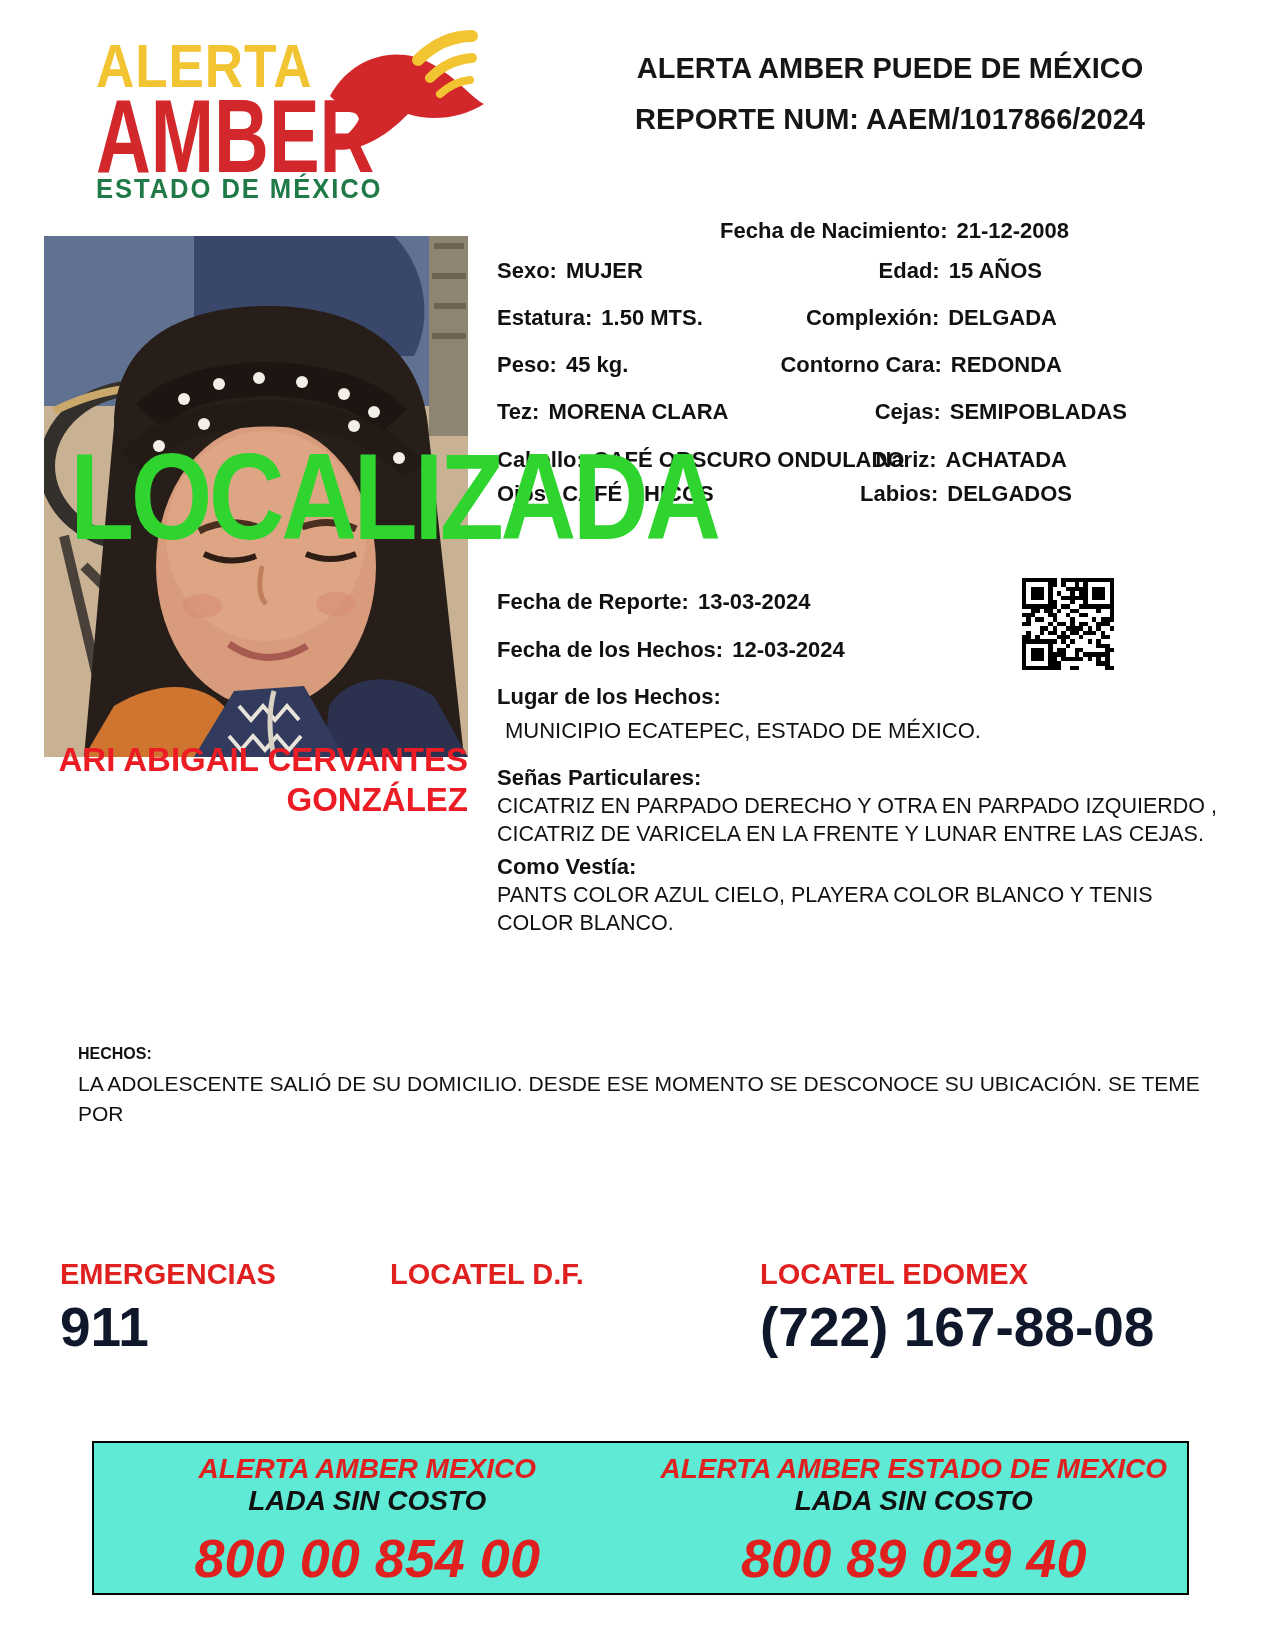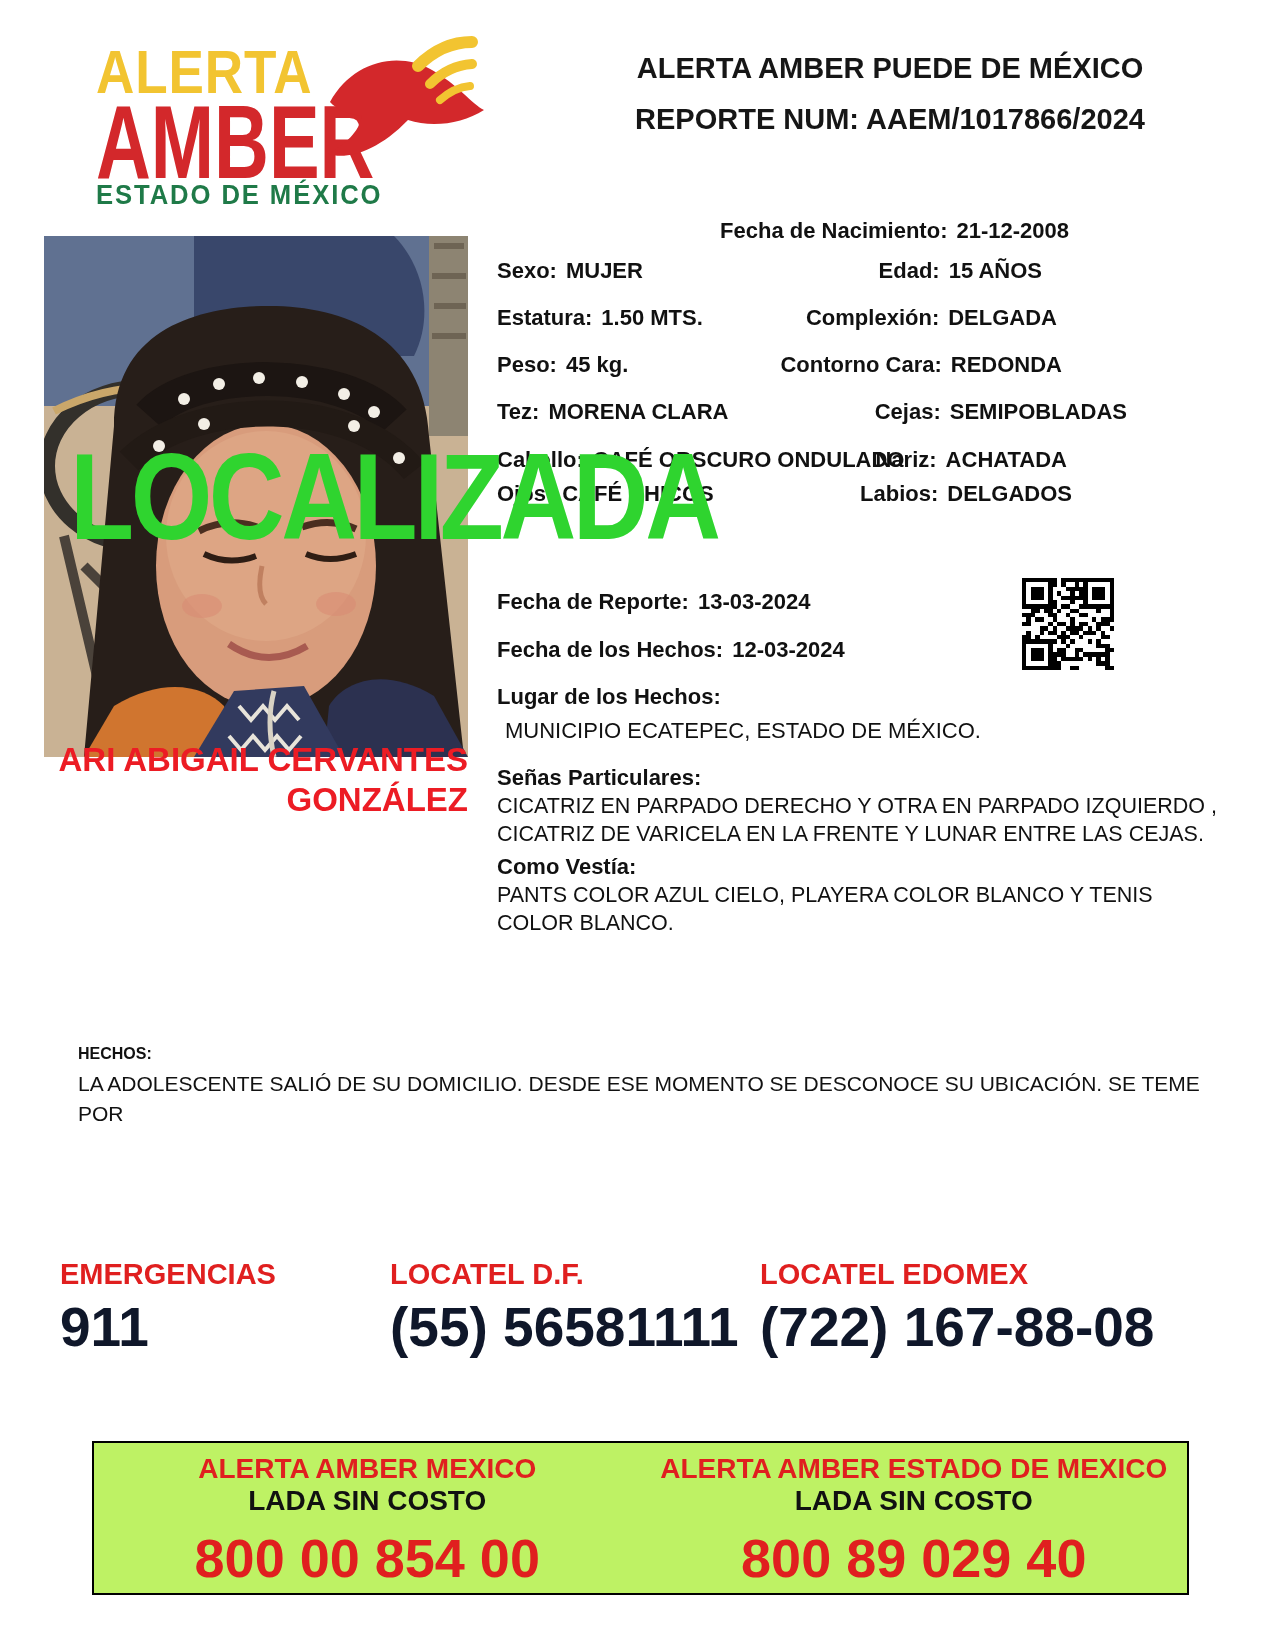--- a/index.html
+++ b/index.html
@@ -3,21 +3,21 @@
 <meta charset="utf-8">
 <style>
   html,body{margin:0;padding:0;}
   body{
     width:1275px;height:1650px;position:relative;background:#ffffff;
     font-family:"Liberation Sans", sans-serif;color:#111;overflow:hidden;
   }
   .abs{position:absolute;}
 
   
-  #logo{left:90px;top:36px;width:390px;height:180px;}
+  #logo{left:90px;top:30px;width:390px;height:180px;}
   .logo-word{position:absolute;left:6px;line-height:1;font-weight:bold;white-space:nowrap;transform-origin:left top;}
   #logo-alerta{top:6px;font-size:61px;color:#F2C431;transform:scaleX(.87);letter-spacing:1px;}
   #logo-amber{top:54px;font-size:104px;color:#D3282B;transform:scaleX(.73);letter-spacing:0px;}
   #logo-estado{top:146px;font-size:27px;color:#1F7A48;transform:scaleX(.95);letter-spacing:2px;}
   #logo-swoosh{left:232px;top:-4px;width:165px;height:160px;}
 
   
   #header{left:560px;top:52px;width:660px;text-align:center;}
   #header .h-line{font-weight:bold;font-size:29px;color:#161616;white-space:nowrap;}
   #header .h-line + .h-line{margin-top:18px;}
@@ -57,21 +57,21 @@
   
   .contact-col{position:absolute;top:1258px;text-align:left;}
   #contact-0{left:60px;width:300px;}
   #contact-1{left:390px;width:350px;}
   #contact-2{left:760px;width:370px;}
   .contact-label{color:#E01F1F;font-weight:bold;font-size:29px;white-space:nowrap;}
   .contact-number{color:#0f172a;font-weight:bold;font-size:55px;margin-top:4px;white-space:nowrap;}
 
   
   #tollfree-box{left:92px;top:1441px;width:1093px;height:150px;border:2px solid #000;
-    display:flex;background:#bef264;}
+    display:flex;background:#5eead4;font-style:italic;}
   .tf-col{flex:1;text-align:center;padding-top:10px;}
   .tf-title{color:#E01F1F;font-weight:bold;font-size:28px;white-space:nowrap;}
   .tf-sub{color:#111;font-weight:bold;font-size:28px;margin-top:0px;}
   .tf-number{color:#E01F1F;font-weight:bold;font-size:54px;margin-top:10px;white-space:nowrap;}
 </style>
 </head>
 <body>
 
 <div class="abs" id="logo">
   <div class="logo-word" id="logo-alerta">ALERTA</div>
@@ -371,21 +371,20 @@
     <div>LA ADOLESCENTE SALIÓ DE SU DOMICILIO. DESDE ESE MOMENTO SE DESCONOCE SU UBICACIÓN. SE TEME POR</div>
   </div>
 </div>
 
 <div class="contact-col" id="contact-0">
   <div class="contact-label">EMERGENCIAS</div>
   <div class="contact-number">911</div>
 </div>
 <div class="contact-col" id="contact-1">
   <div class="contact-label">LOCATEL D.F.</div>
-  <div class="contact-number">(55) 56581111</div>
 </div>
 <div class="contact-col" id="contact-2">
   <div class="contact-label">LOCATEL EDOMEX</div>
   <div class="contact-number">(722) 167-88-08</div>
 </div>
 
 <div class="abs" id="tollfree-box">
   <div class="tf-col">
     <div class="tf-title">ALERTA AMBER MEXICO</div>
     <div class="tf-sub">LADA SIN COSTO</div>

